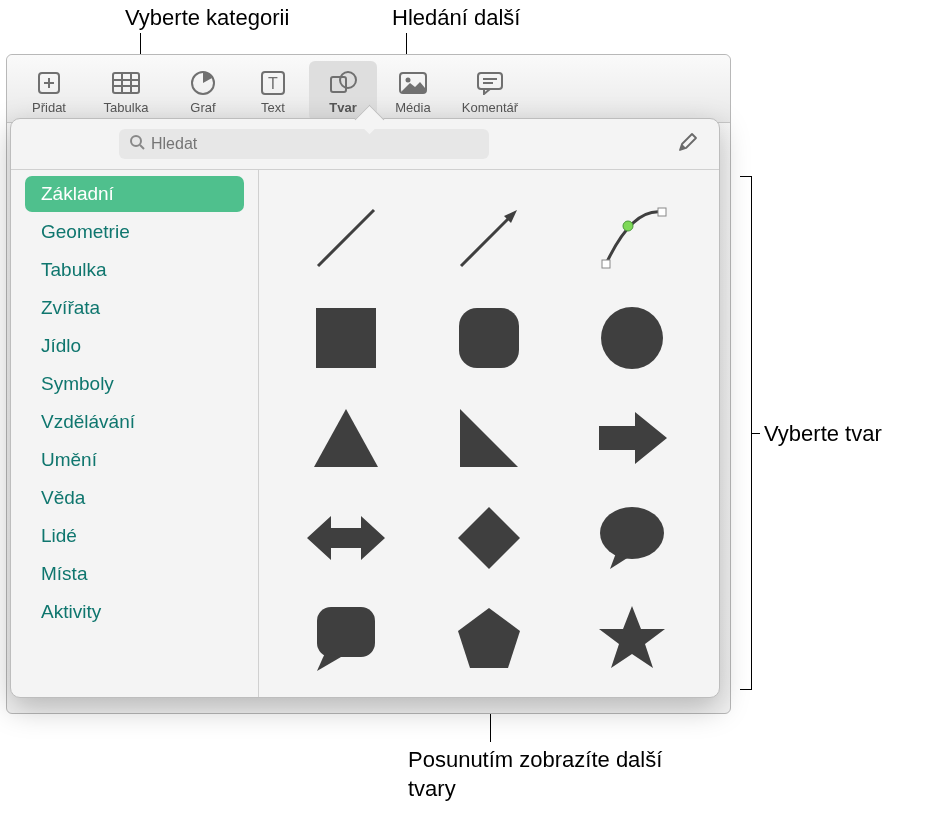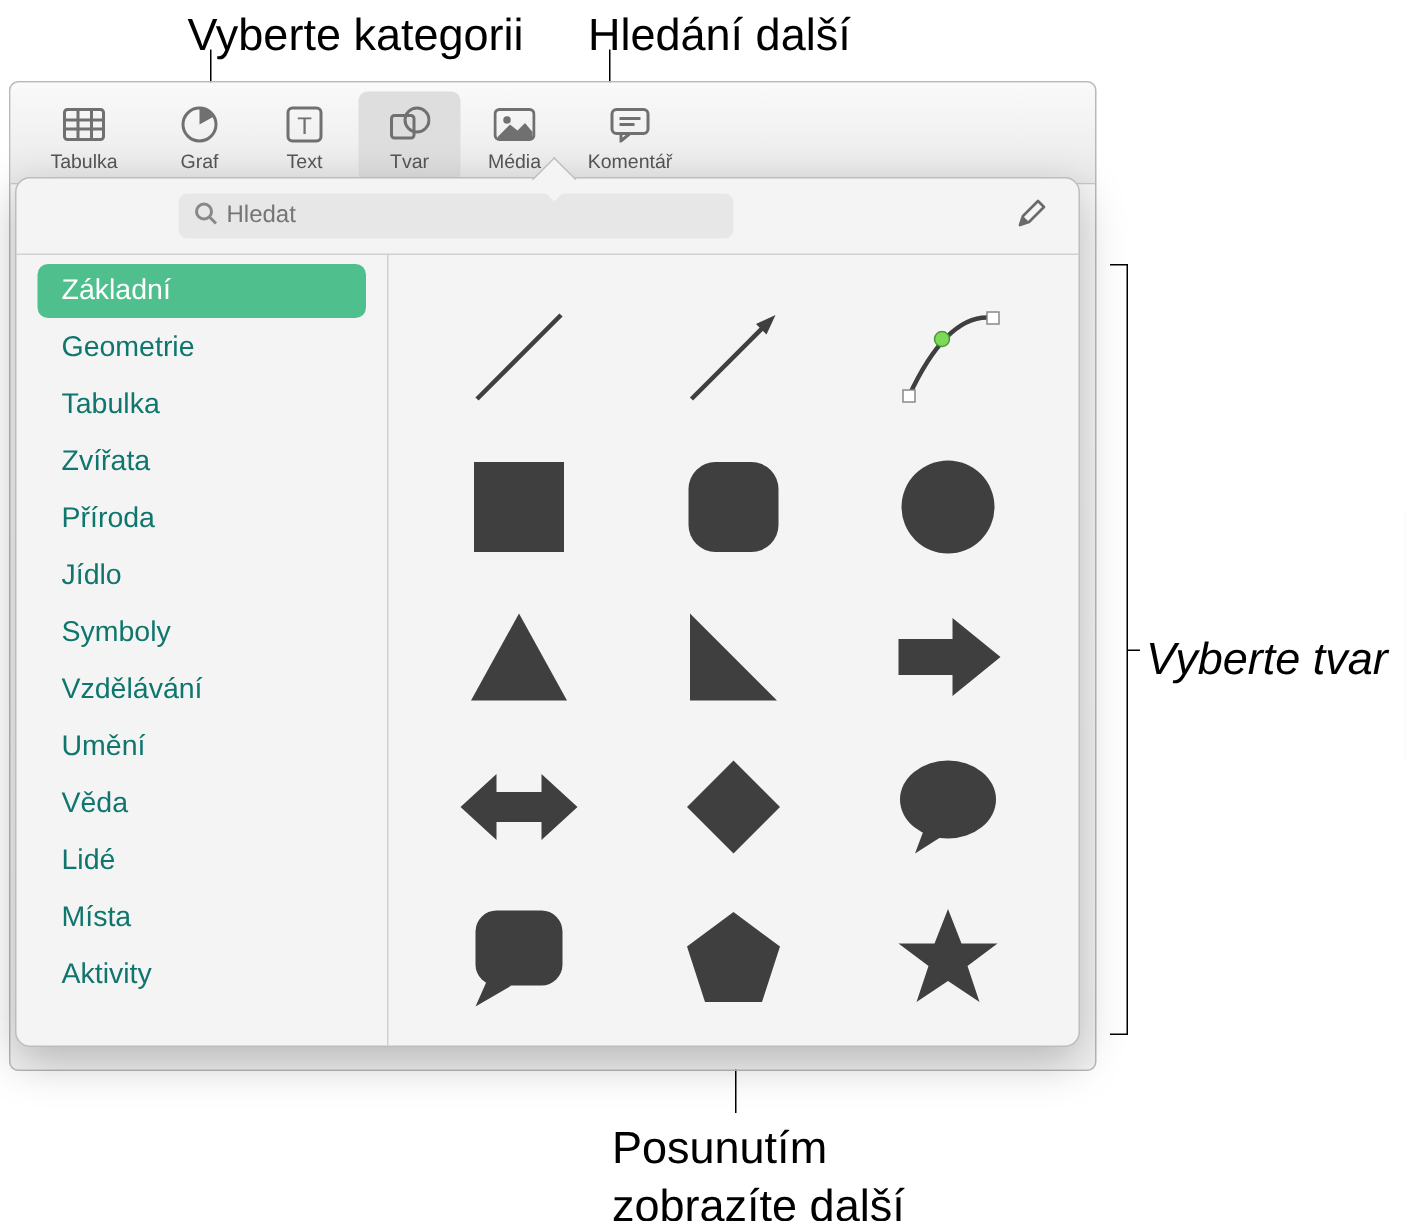--- a/index.html
+++ b/index.html
@@ -8,21 +8,21 @@
     background: #fff;
     width: 937px;
     height: 814px;
     position: relative;
     overflow: hidden;
   }
 
   
   .callout {
     position: absolute;
-    font-size: 30px;
+    font-size: 22px;
     color: #000;
     font-weight: 400;
     line-height: 1.3;
   }
   .callout-line {
     position: absolute;
     background: #000;
   }
   .bracket {
     position: absolute;
@@ -61,21 +61,21 @@
     flex-direction: column;
     align-items: center;
     justify-content: center;
     width: 68px;
     height: 60px;
     border-radius: 6px;
     cursor: pointer;
     font-size: 14px;
     color: #555;
   }
-  .tool-btn.active { background: #dedede; }
+  .tool-btn.active { background: #dedede; font-weight: bold; }
   .tool-btn .ticon {
     width: 30px;
     height: 30px;
     display: flex;
     align-items: center;
     justify-content: center;
   }
   .tool-btn .tlabel { margin-top: 2px; font-size: 13px; }
   .tool-btn.wide { width: 82px; }
 
@@ -183,33 +183,43 @@
     cursor: pointer;
   }
   .shape-cell svg { display: block; }
 
 </style>
 </head>
 <body>
 
 <div class="callout" style="left:125px; top:4px;">Vyberte kategorii</div>
 <div class="callout" style="left:392px; top:4px;">Hledání další</div>
-<div class="callout" style="left:764px; top:420px;font-style:italic;">Vyberte tvar</div>
+<div class="callout" style="left:764px; top:420px;">Vyberte tvar</div>
 <div class="callout" style="left:408px; top:746px; width:260px;">Posunutím zobrazíte další tvary</div>
 
 <div class="callout-line" style="left:140px; top:33px; width:1px; height:170px;"></div>
 <div class="callout-line" style="left:406px; top:33px; width:1px; height:108px;"></div>
 <div class="callout-line" style="left:490px; top:682px; width:1px; height:60px;"></div>
 <div class="bracket" style="left:740px; top:176px; height:514px;"></div>
 <div class="callout-line" style="left:752px; top:433px; width:8px; height:1px;"></div>
 
 <div class="app-window">
 
   <div class="toolbar">
 
+    <div class="tool-btn">
+      <span class="ticon">
+        <svg width="26" height="26" viewBox="0 0 26 26">
+            <rect x="3" y="3" width="20" height="20" rx="3" fill="none" stroke="#707070" stroke-width="2"></rect>
+            <line x1="13" y1="8" x2="13" y2="18" stroke="#707070" stroke-width="2"></line>
+            <line x1="8" y1="13" x2="18" y2="13" stroke="#707070" stroke-width="2"></line>
+          </svg>
+      </span>
+      <span class="tlabel">Přidat</span>
+    </div>
 
     <div class="tool-btn wide">
       <span class="ticon">
         <svg width="28" height="22" viewBox="0 0 28 22">
             <rect x="1" y="1" width="26" height="20" rx="2" fill="none" stroke="#707070" stroke-width="2"></rect>
             <line x1="1" y1="8" x2="27" y2="8" stroke="#707070" stroke-width="2"></line>
             <line x1="1" y1="14" x2="27" y2="14" stroke="#707070" stroke-width="2"></line>
             <line x1="10" y1="1" x2="10" y2="21" stroke="#707070" stroke-width="2"></line>
             <line x1="19" y1="1" x2="19" y2="21" stroke="#707070" stroke-width="2"></line>
           </svg>
@@ -296,21 +306,20 @@
     </div>
   </div>
 
   <div class="popover-body">
 
     <div class="sidebar">
       <div class="sidebar-item selected"><span>Základní</span></div>
       <div class="sidebar-item"><span>Geometrie</span></div>
       <div class="sidebar-item"><span>Tabulka</span></div>
       <div class="sidebar-item"><span>Zvířata</span></div>
-      <div class="sidebar-item"><span>Příroda</span></div>
       <div class="sidebar-item"><span>Jídlo</span></div>
       <div class="sidebar-item"><span>Symboly</span></div>
       <div class="sidebar-item"><span>Vzdělávání</span></div>
       <div class="sidebar-item"><span>Umění</span></div>
       <div class="sidebar-item"><span>Věda</span></div>
       <div class="sidebar-item"><span>Lidé</span></div>
       <div class="sidebar-item"><span>Místa</span></div>
       <div class="sidebar-item"><span>Aktivity</span></div>
     </div>
 

